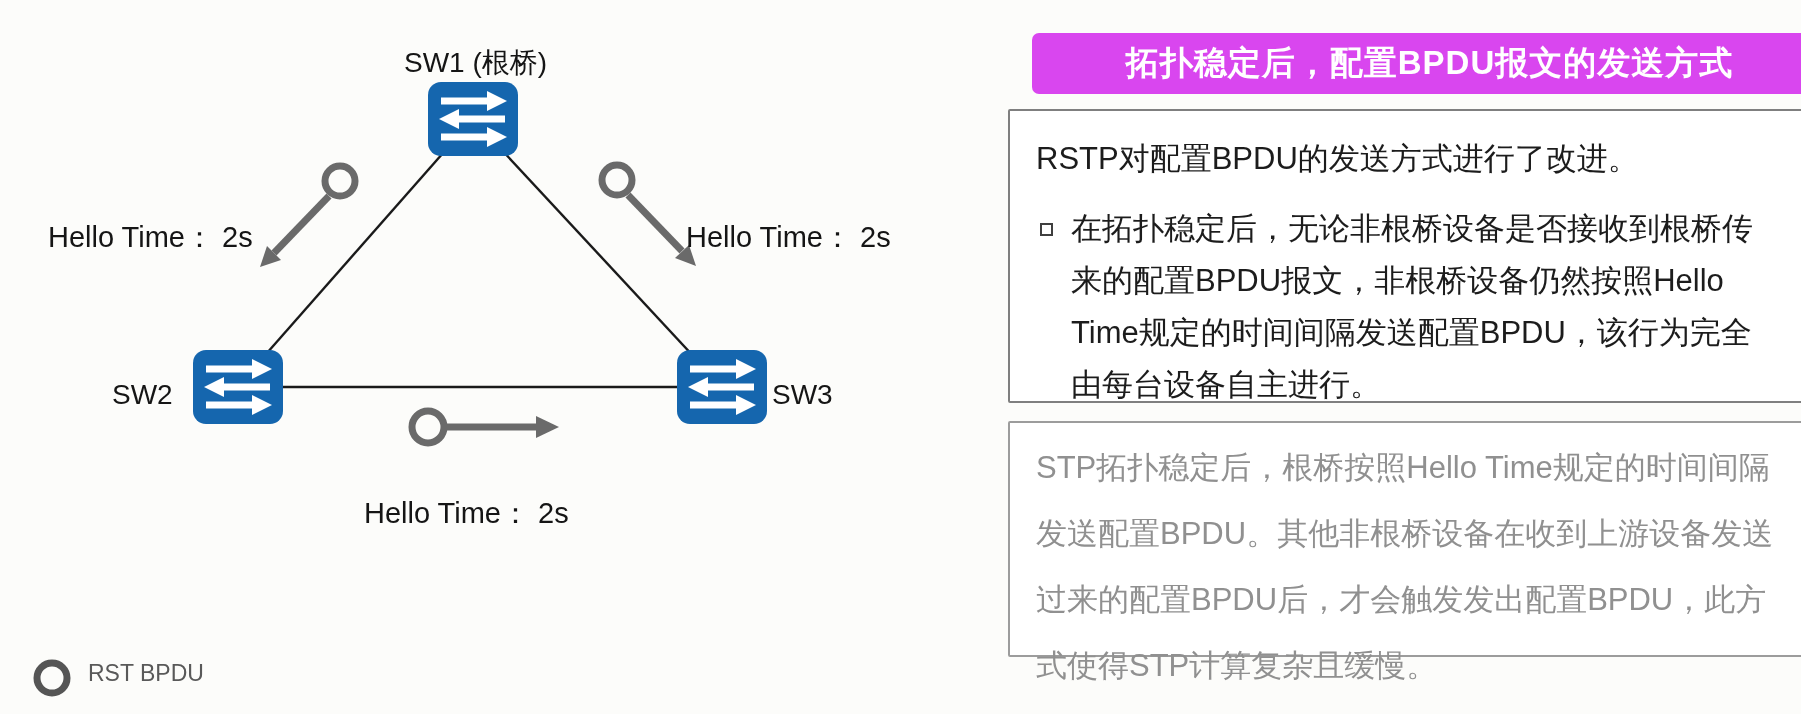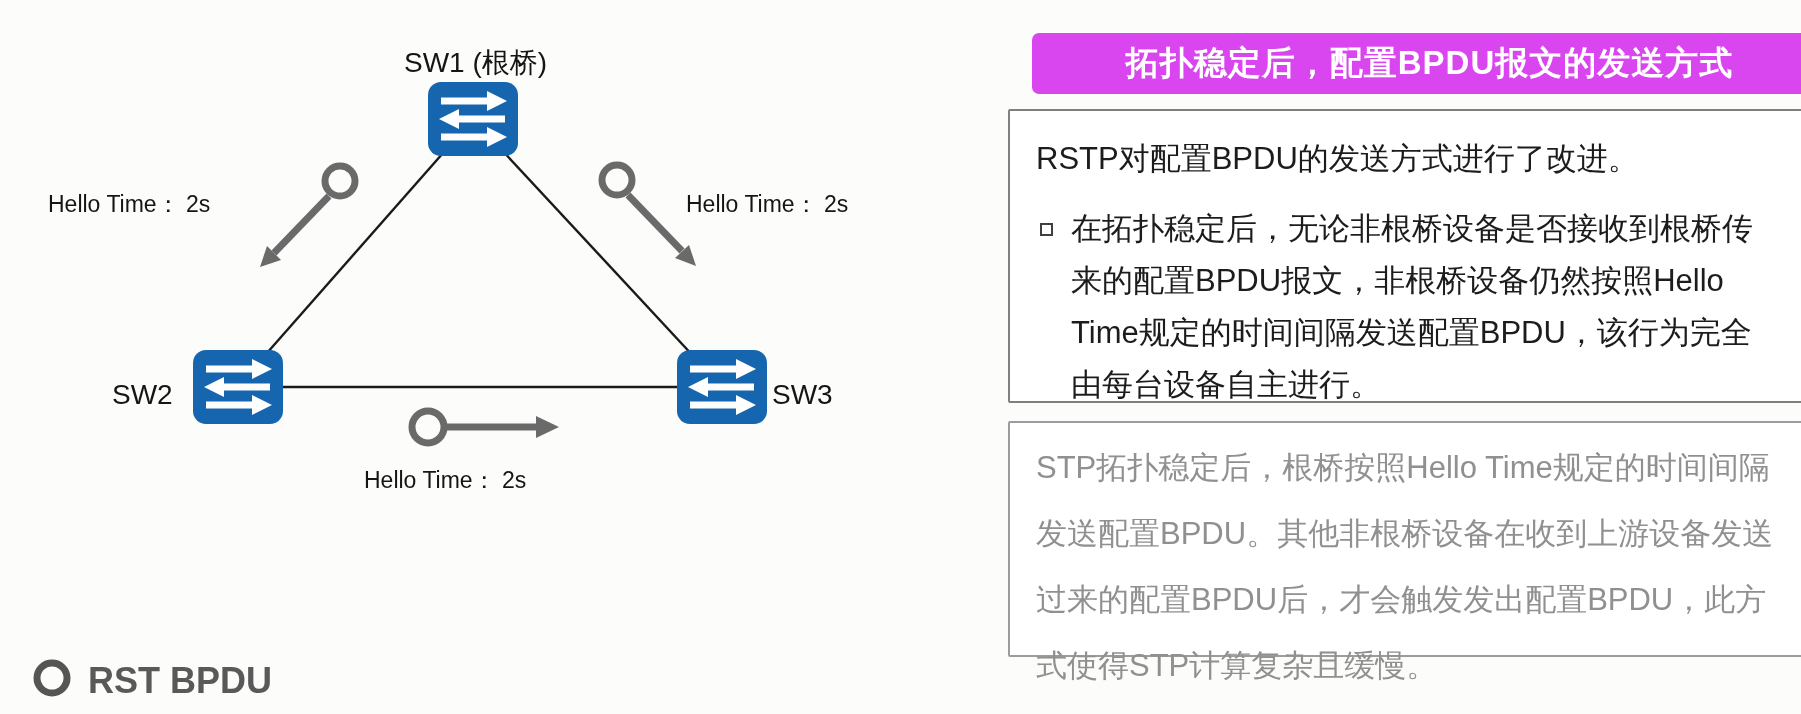--- a/index.html
+++ b/index.html
@@ -7,22 +7,22 @@
     width:1801px;height:714px;
     background:#FCFCFA;
     font-family:"Liberation Sans","DejaVu Sans",sans-serif;
     position:relative;overflow:hidden;
   }
   .canvas{position:absolute;left:12px;top:0;width:1801px;height:714px;}
   .abs{position:absolute;}
 
   
   .node-label{font-size:28px;color:#151515;white-space:nowrap;}
-  .hello-label{font-size:23px;color:#151515;white-space:nowrap;}
-  .legend-label{font-size:36px;font-weight:bold;color:#595959;white-space:nowrap;}
+  .hello-label{font-size:29px;color:#151515;white-space:nowrap;margin-top:29px;}
+  .legend-label{font-size:23px;font-weight:normal;color:#595959;white-space:nowrap;}
 
   
   .title-bar{
     left:1000px;top:33px;width:795px;height:61px;
     background:#d946ef;border-radius:7px;
     display:flex;align-items:center;justify-content:center;
     color:#FFFFFF;font-size:33px;font-weight:bold;letter-spacing:1px;margin-left:20px;
   }
   .panel{
     left:996px;width:797px;background:#FFFFFF;

